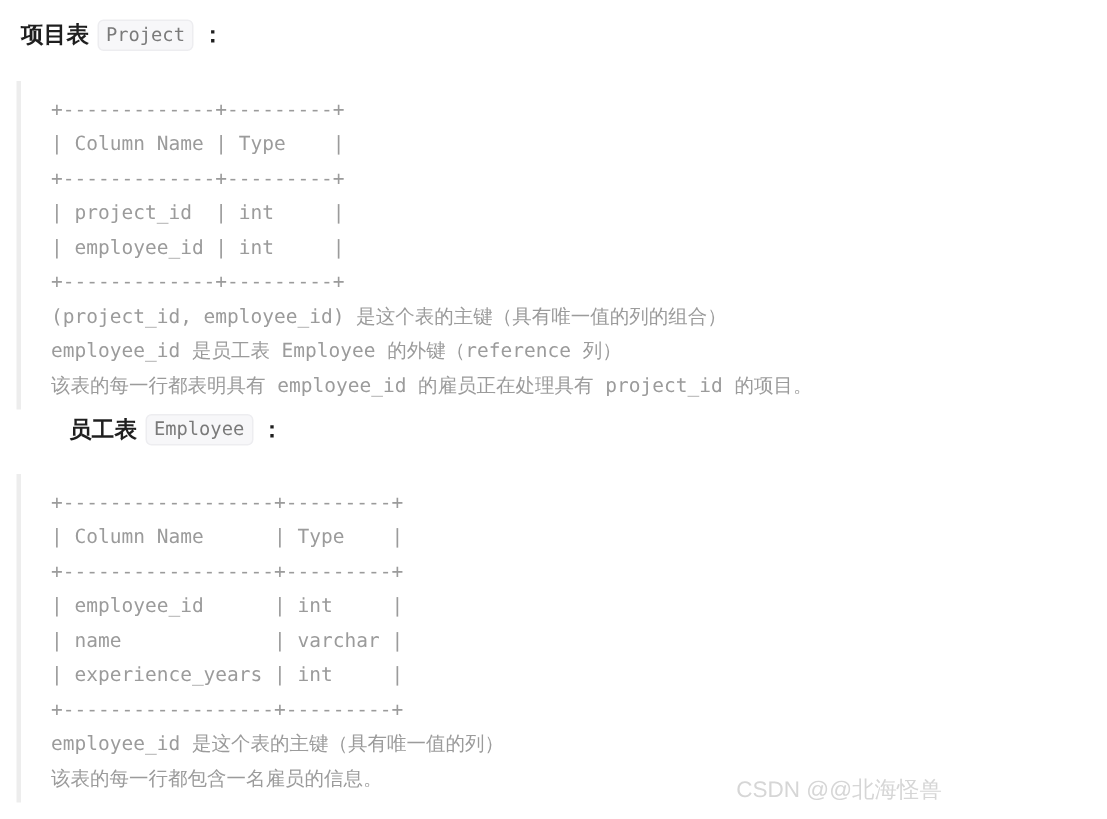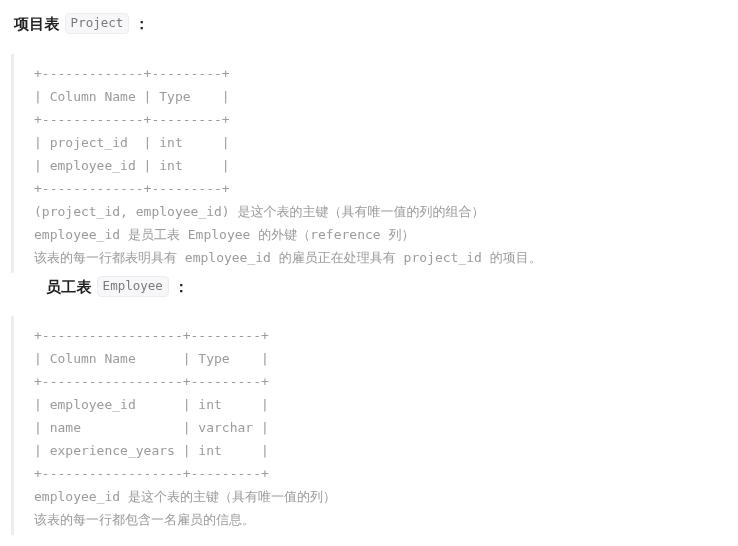--- a/index.html
+++ b/index.html
@@ -128,14 +128,15 @@
 | Column Name      | Type    |
 +------------------+---------+
 | employee_id      | int     |
 | name             | varchar |
 | experience_years | int     |
 +------------------+---------+
 employee_id 是这个表的主键（具有唯一值的列）
 该表的每一行都包含一名雇员的信息。</span></pre>
   </div>
 
+  <div class="watermark">CSDN @@北海怪兽</div>
 
 </div>
 
 </body></html>

